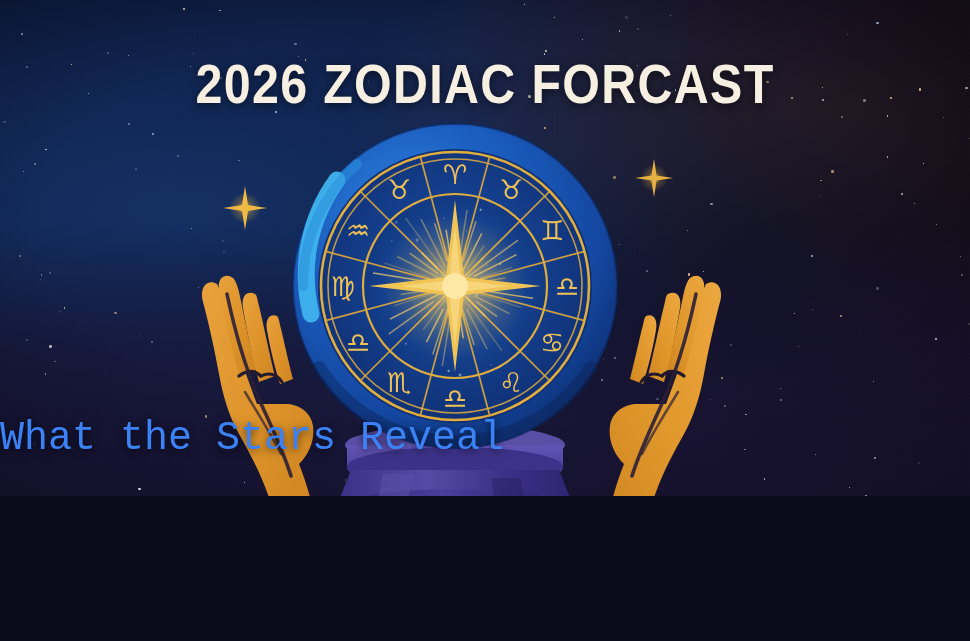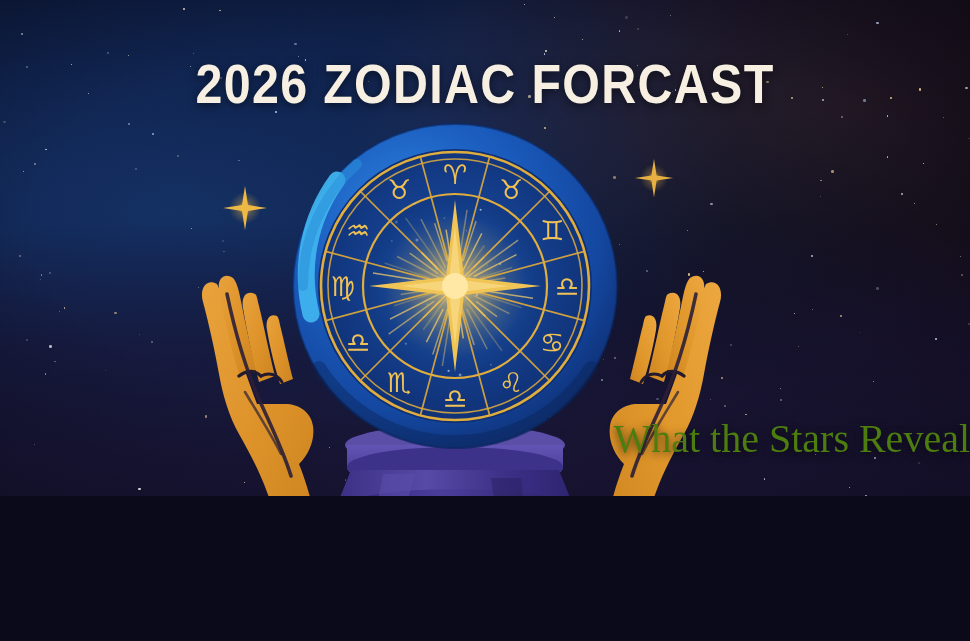--- a/index.html
+++ b/index.html
@@ -87,26 +87,26 @@
     transform: scaleX(0.88);
     text-shadow: 0 2px 10px rgba(0,0,0,0.55);
     white-space: nowrap;
   }
 
   
   .subtitle {
     position: absolute;
     bottom: 34px;
     left: 0; right: 0;
-    text-align: right;
-    font-family: Liberation Serif, serif;
+    text-align: left;
+    font-family: Liberation Mono, monospace;
     font-weight: 400;
     font-size: 40px;
     line-height: 1.16;
-    color: #4d7c0f;
+    color: #3b82f6;
     text-shadow: 0 2px 9px rgba(0,0,0,0.65);
   }
   .subtitle .line { display: block; }
 
   
   .ball-wrap {
     position: absolute;
     left: 275px;
     top: 118px;
     width: 360px;

